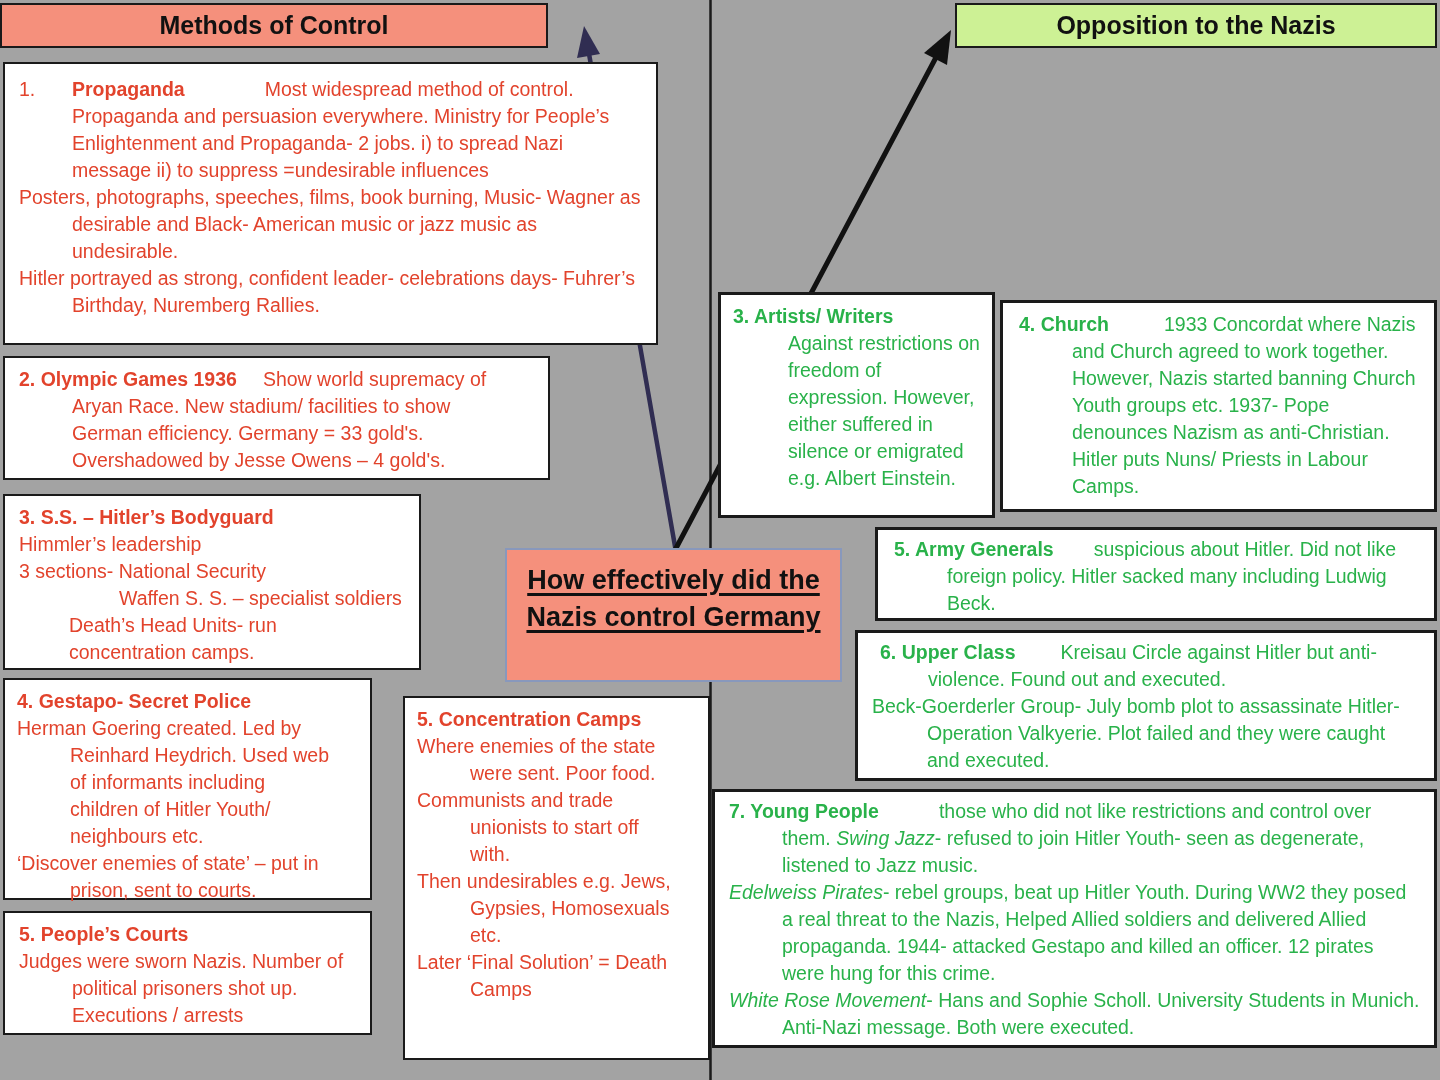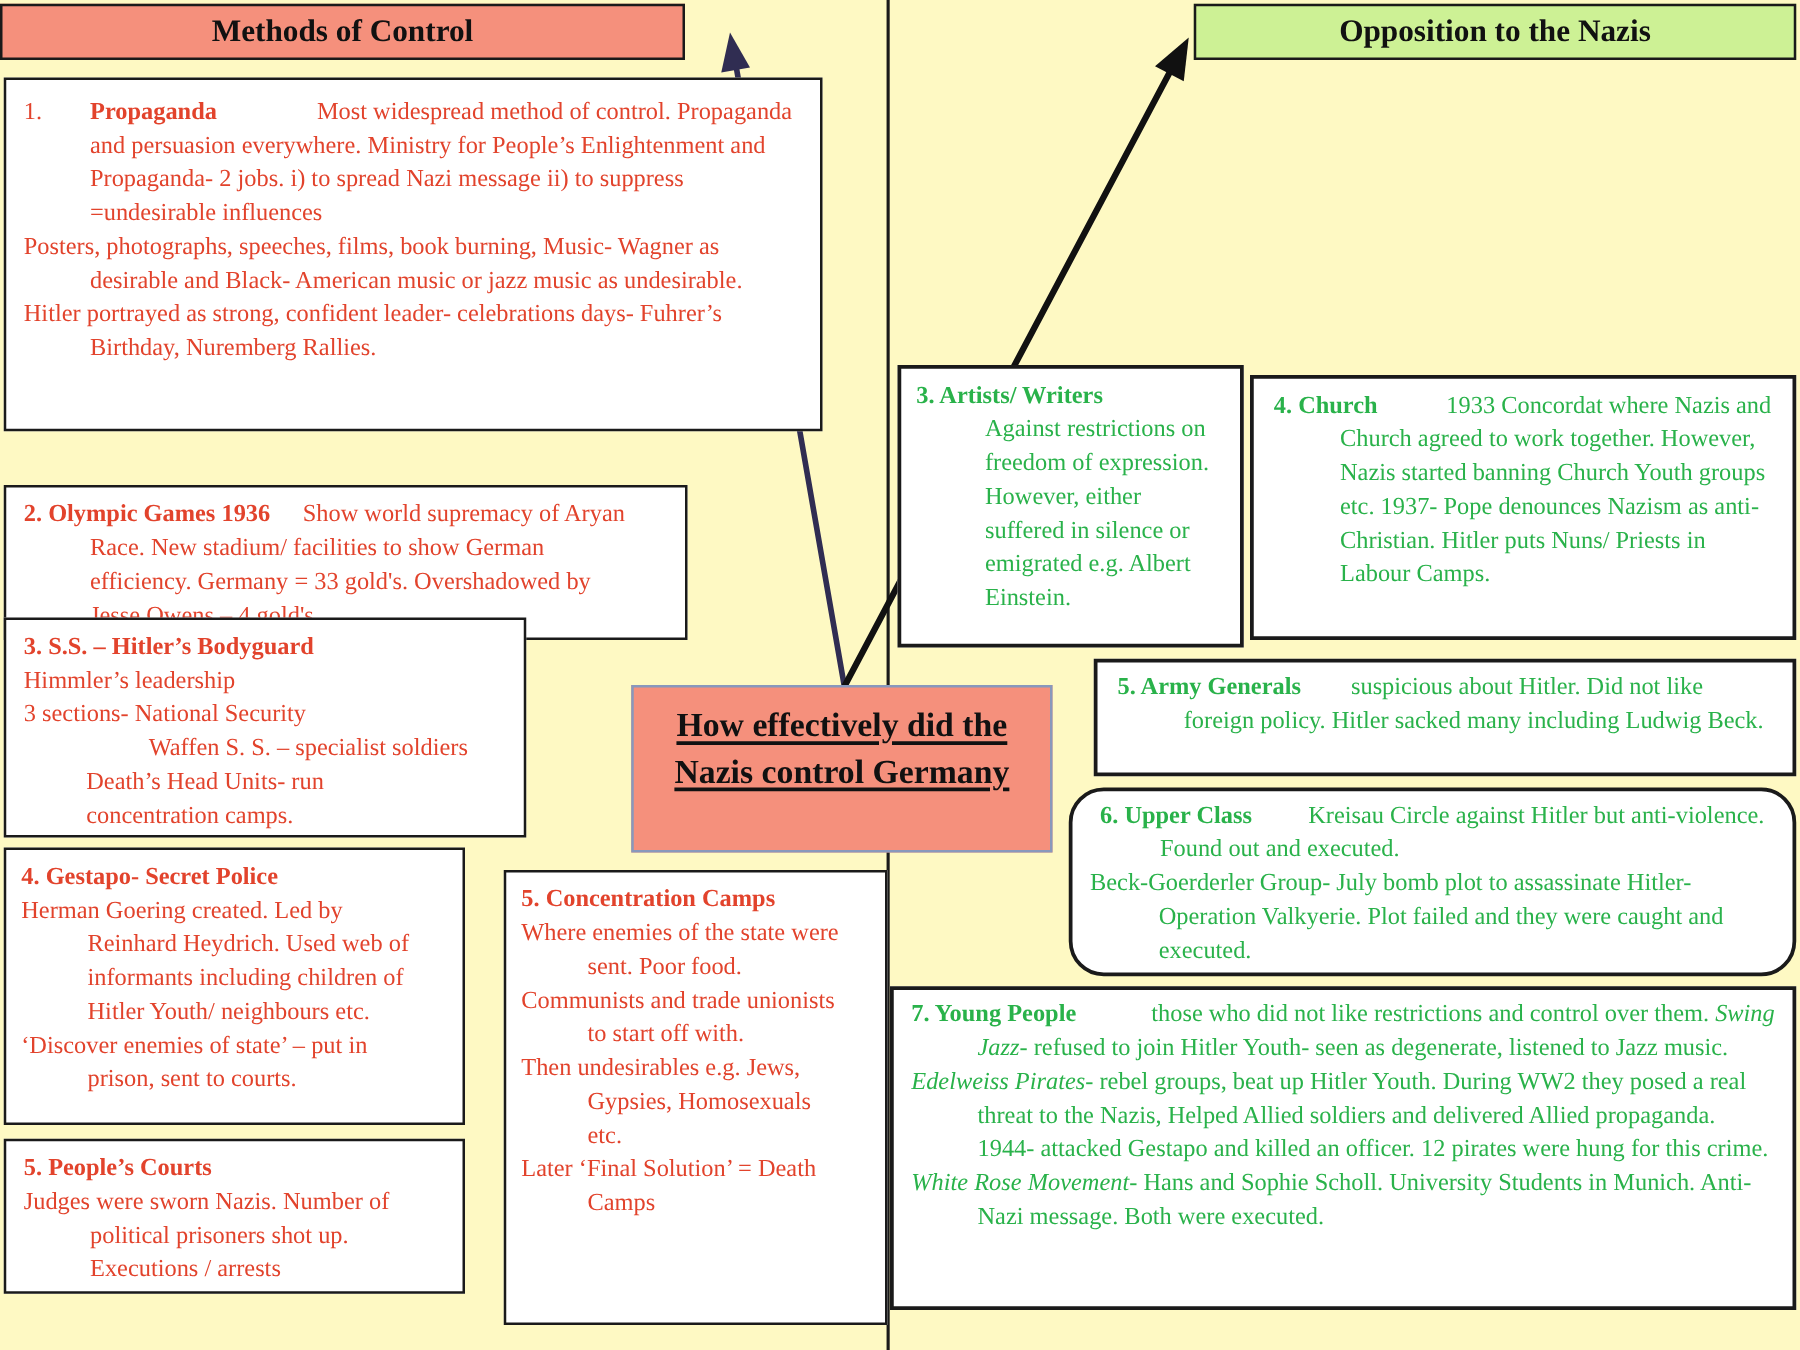--- a/index.html
+++ b/index.html
@@ -1,18 +1,18 @@
 <!DOCTYPE html>
 <html><head>
 <meta charset="utf-8">
 <style>
   html,body { margin:0; padding:0; background:#ffffff; }
   #stage {
-    position:relative; width:1440px; height:1080px; background:#fef9c3;
-    font-family:Liberation Serif, serif; overflow:hidden;
+    position:relative; width:1440px; height:1080px; background:#a3a3a3;
+    font-family:Liberation Sans, sans-serif; overflow:hidden;
   }
   svg.lines { position:absolute; left:0; top:0; z-index:0; }
 
   .box {
     position:absolute; background:#ffffff; border:2px solid #1a1a1a;
     box-sizing:border-box; padding:8px 14px; z-index:1;
   }
   .rbox { border-width:3px; padding:8px 16px; }
 
   .red   { color:#e2432c; }
@@ -38,33 +38,33 @@
     background:#f5907c; border:2px solid #8898bc; box-sizing:border-box;
     z-index:2; text-align:center; padding-top:12px;
   }
   #center-box .cline {
     font-size:27px; font-weight:700; color:#111111; line-height:37px;
     text-decoration:underline; text-decoration-thickness:2.5px; text-underline-offset:4px;
   }
 
   
   #box-propaganda { left:3px; top:62px;  width:655px; height:283px; padding-top:12px; }
-  #box-olympic    { left:3px; top:356px; width:547px; height:124px; padding-right:40px;margin-top:32px; }
+  #box-olympic    { left:3px; top:356px; width:547px; height:124px; padding-right:40px; }
   #box-ss         { left:3px; top:494px; width:418px; height:176px; }
   #box-gestapo    { left:3px; top:678px; width:369px; height:222px; padding-right:34px; padding-left:12px; }
   #box-courts     { left:3px; top:911px; width:369px; height:124px; }
   #box-camps      { left:403px; top:696px; width:307px; height:364px; padding:8px 34px 8px 12px; }
 
   
   #box-grumbling  { left:718px;  top:62px;  width:650px; height:97px;  padding-top:6px; }
   #box-political  { left:775px;  top:167px; width:662px; height:121px; }
   #box-artists    { left:718px;  top:292px; width:277px; height:226px; padding:8px 12px; }
   #box-church     { left:1000px; top:300px; width:437px; height:212px; }
   #box-army       { left:875px;  top:527px; width:562px; height:94px;  padding-top:6px; }
-  #box-upper      { left:855px;  top:630px; width:582px; height:151px; padding:6px 14px;border-radius:28px; }
+  #box-upper      { left:855px;  top:630px; width:582px; height:151px; padding:6px 14px; }
   #box-young      { left:712px;  top:789px; width:725px; height:259px; padding:6px 14px; }
 </style>
 </head>
 <body>
 
 <div id="stage">
 
   <svg class="lines" width="1440" height="1080" viewBox="0 0 1440 1080">
     <line x1="710.5" y1="0" x2="710.5" y2="1080" stroke="#1a1a1a" stroke-width="2.5"></line>
     <g stroke="#302d52" fill="#302d52">

